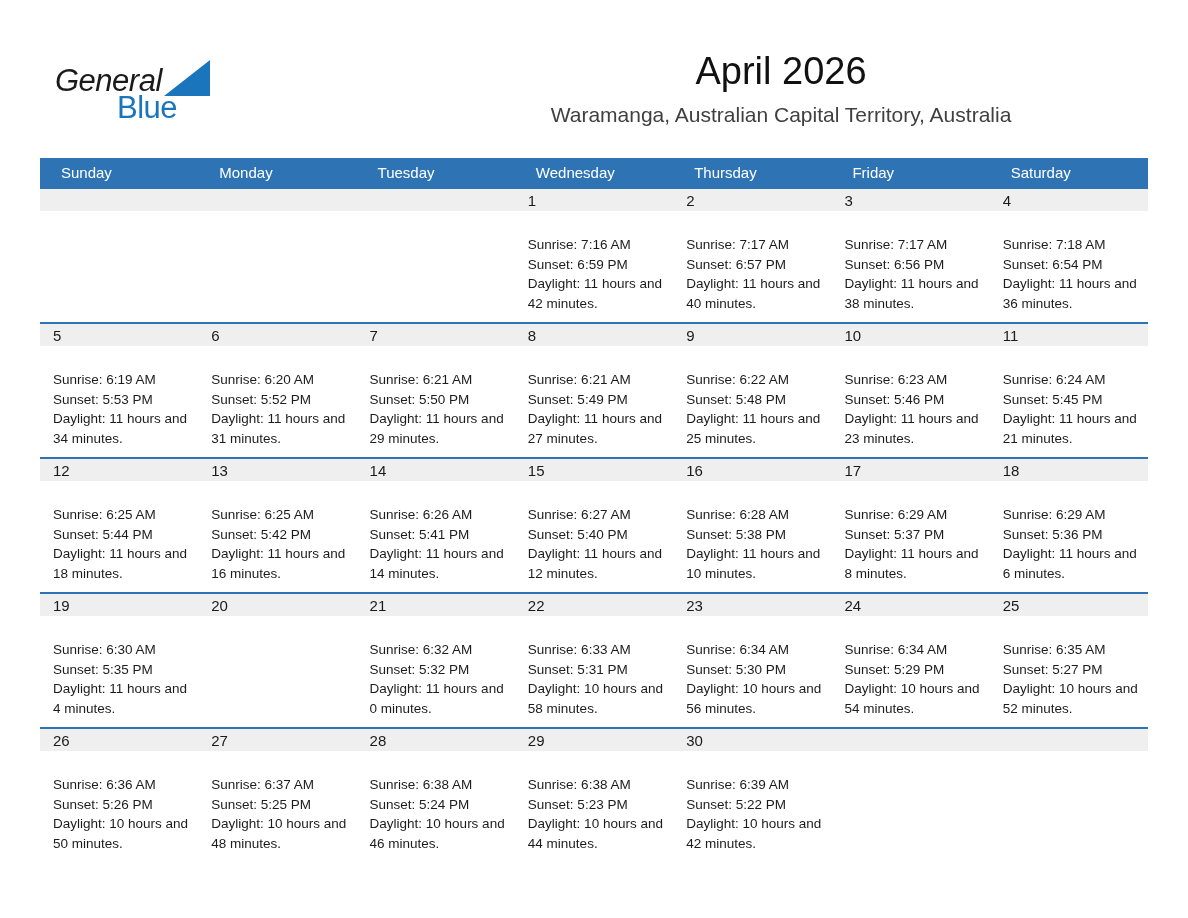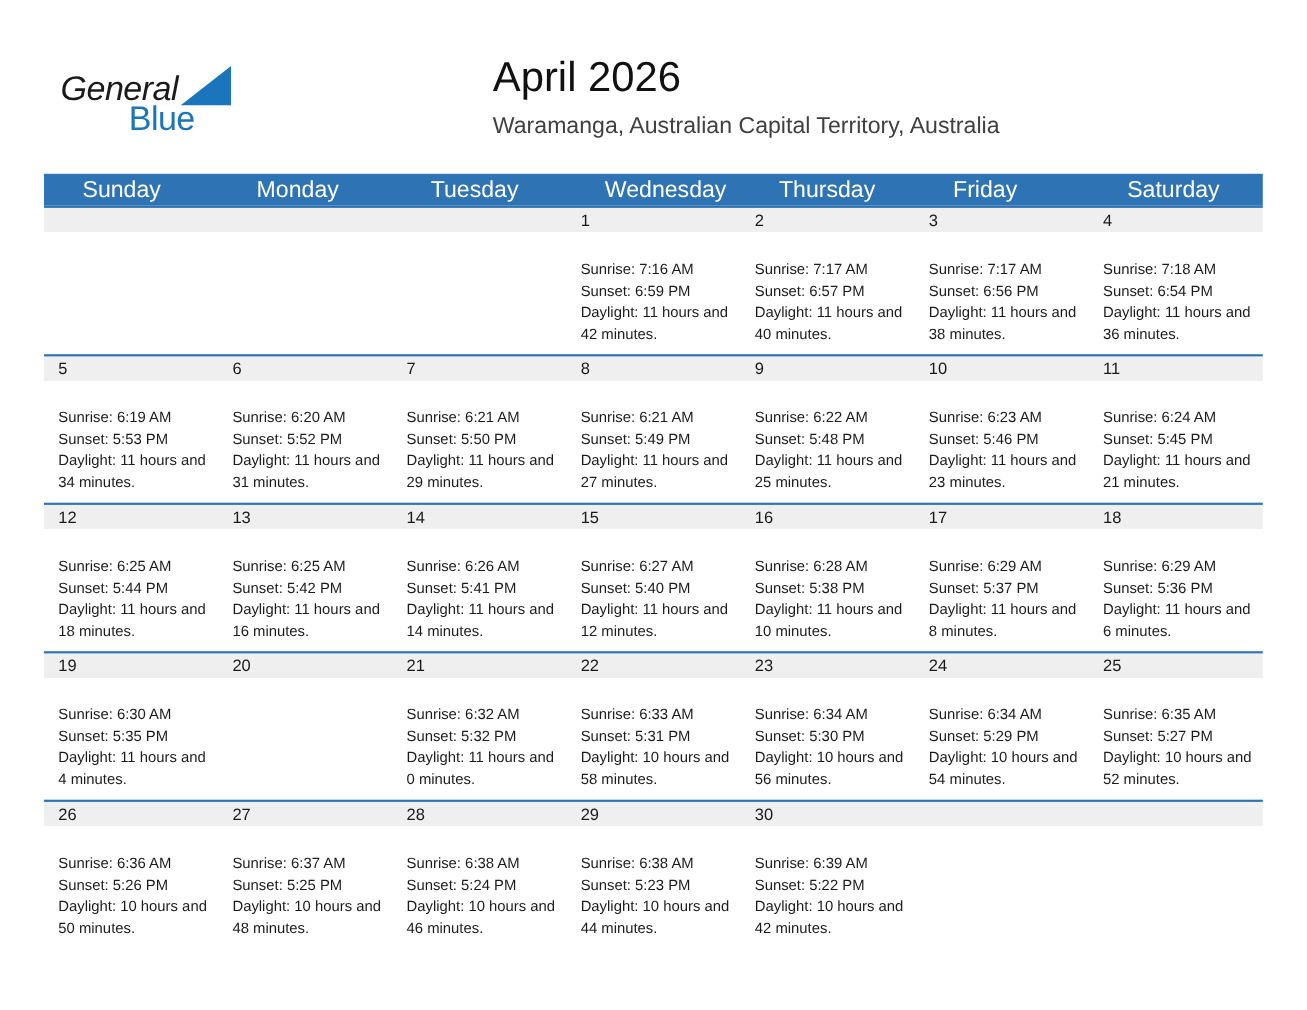--- a/index.html
+++ b/index.html
@@ -6,28 +6,28 @@
   html,body { width:1188px; height:918px; background:#ffffff; font-family:"Liberation Sans", sans-serif; }
   .page { position:relative; width:1188px; height:918px; background:#fff; overflow:hidden; }
 
   
   .top-area { position:absolute; left:40px; top:50px; width:1108px; height:100px; }
   .logo { position:absolute; left:15px; top:10px; width:200px; height:80px; }
   .logo-line1 { display:flex; align-items:flex-end;font-style:italic; }
   .logo-general { font-size:31px; color:#1a1a1a; letter-spacing:-0.5px; line-height:1; }
   .logo-triangle { margin-left:2px; display:block; }
   .logo-blue { font-size:31px; color:#1b75bc; letter-spacing:-0.5px; line-height:1; margin-left:62px; margin-top:-4px; }
-  .titles { position:absolute; right:0; top:0; text-align:left; width:700px; }
+  .titles { position:absolute; right:17px; top:0; text-align:center; width:700px; }
   .cal-title { font-size:38px; color:#111; line-height:1.15; font-weight:400; }
   .cal-location { font-size:21px; color:#404040; margin-top:9px; font-weight:400; }
 
   
   .calendar { position:absolute; left:40px; top:158px; width:1108px; }
   .weekday-row { display:grid; grid-template-columns:repeat(7,1fr); background:#2e74b5; height:29px; }
-  .wd { color:#ffffff; font-size:21px; line-height:29px; padding-left:35px; overflow:hidden; }
+  .wd { color:#ffffff; font-size:15px; line-height:29px; padding-left:21px; overflow:hidden; }
   .week { display:grid; grid-template-columns:repeat(7,1fr); border-top:2px solid #2e74b5; height:135px;
           background:linear-gradient(to bottom, #efefef 0px, #efefef 22px, #ffffff 22px); }
   .cell { padding:0 6px 0 13px; overflow:hidden; }
   .day-number { height:22px; display:flex; align-items:center; font-size:15px; color:#1a1a1a; }
   .day-details { padding-top:4px; font-size:13.5px; line-height:19.5px; color:#1c1c1c;margin-top:20px; }
 </style>
 </head>
 <body>
 
 <div class="page">

